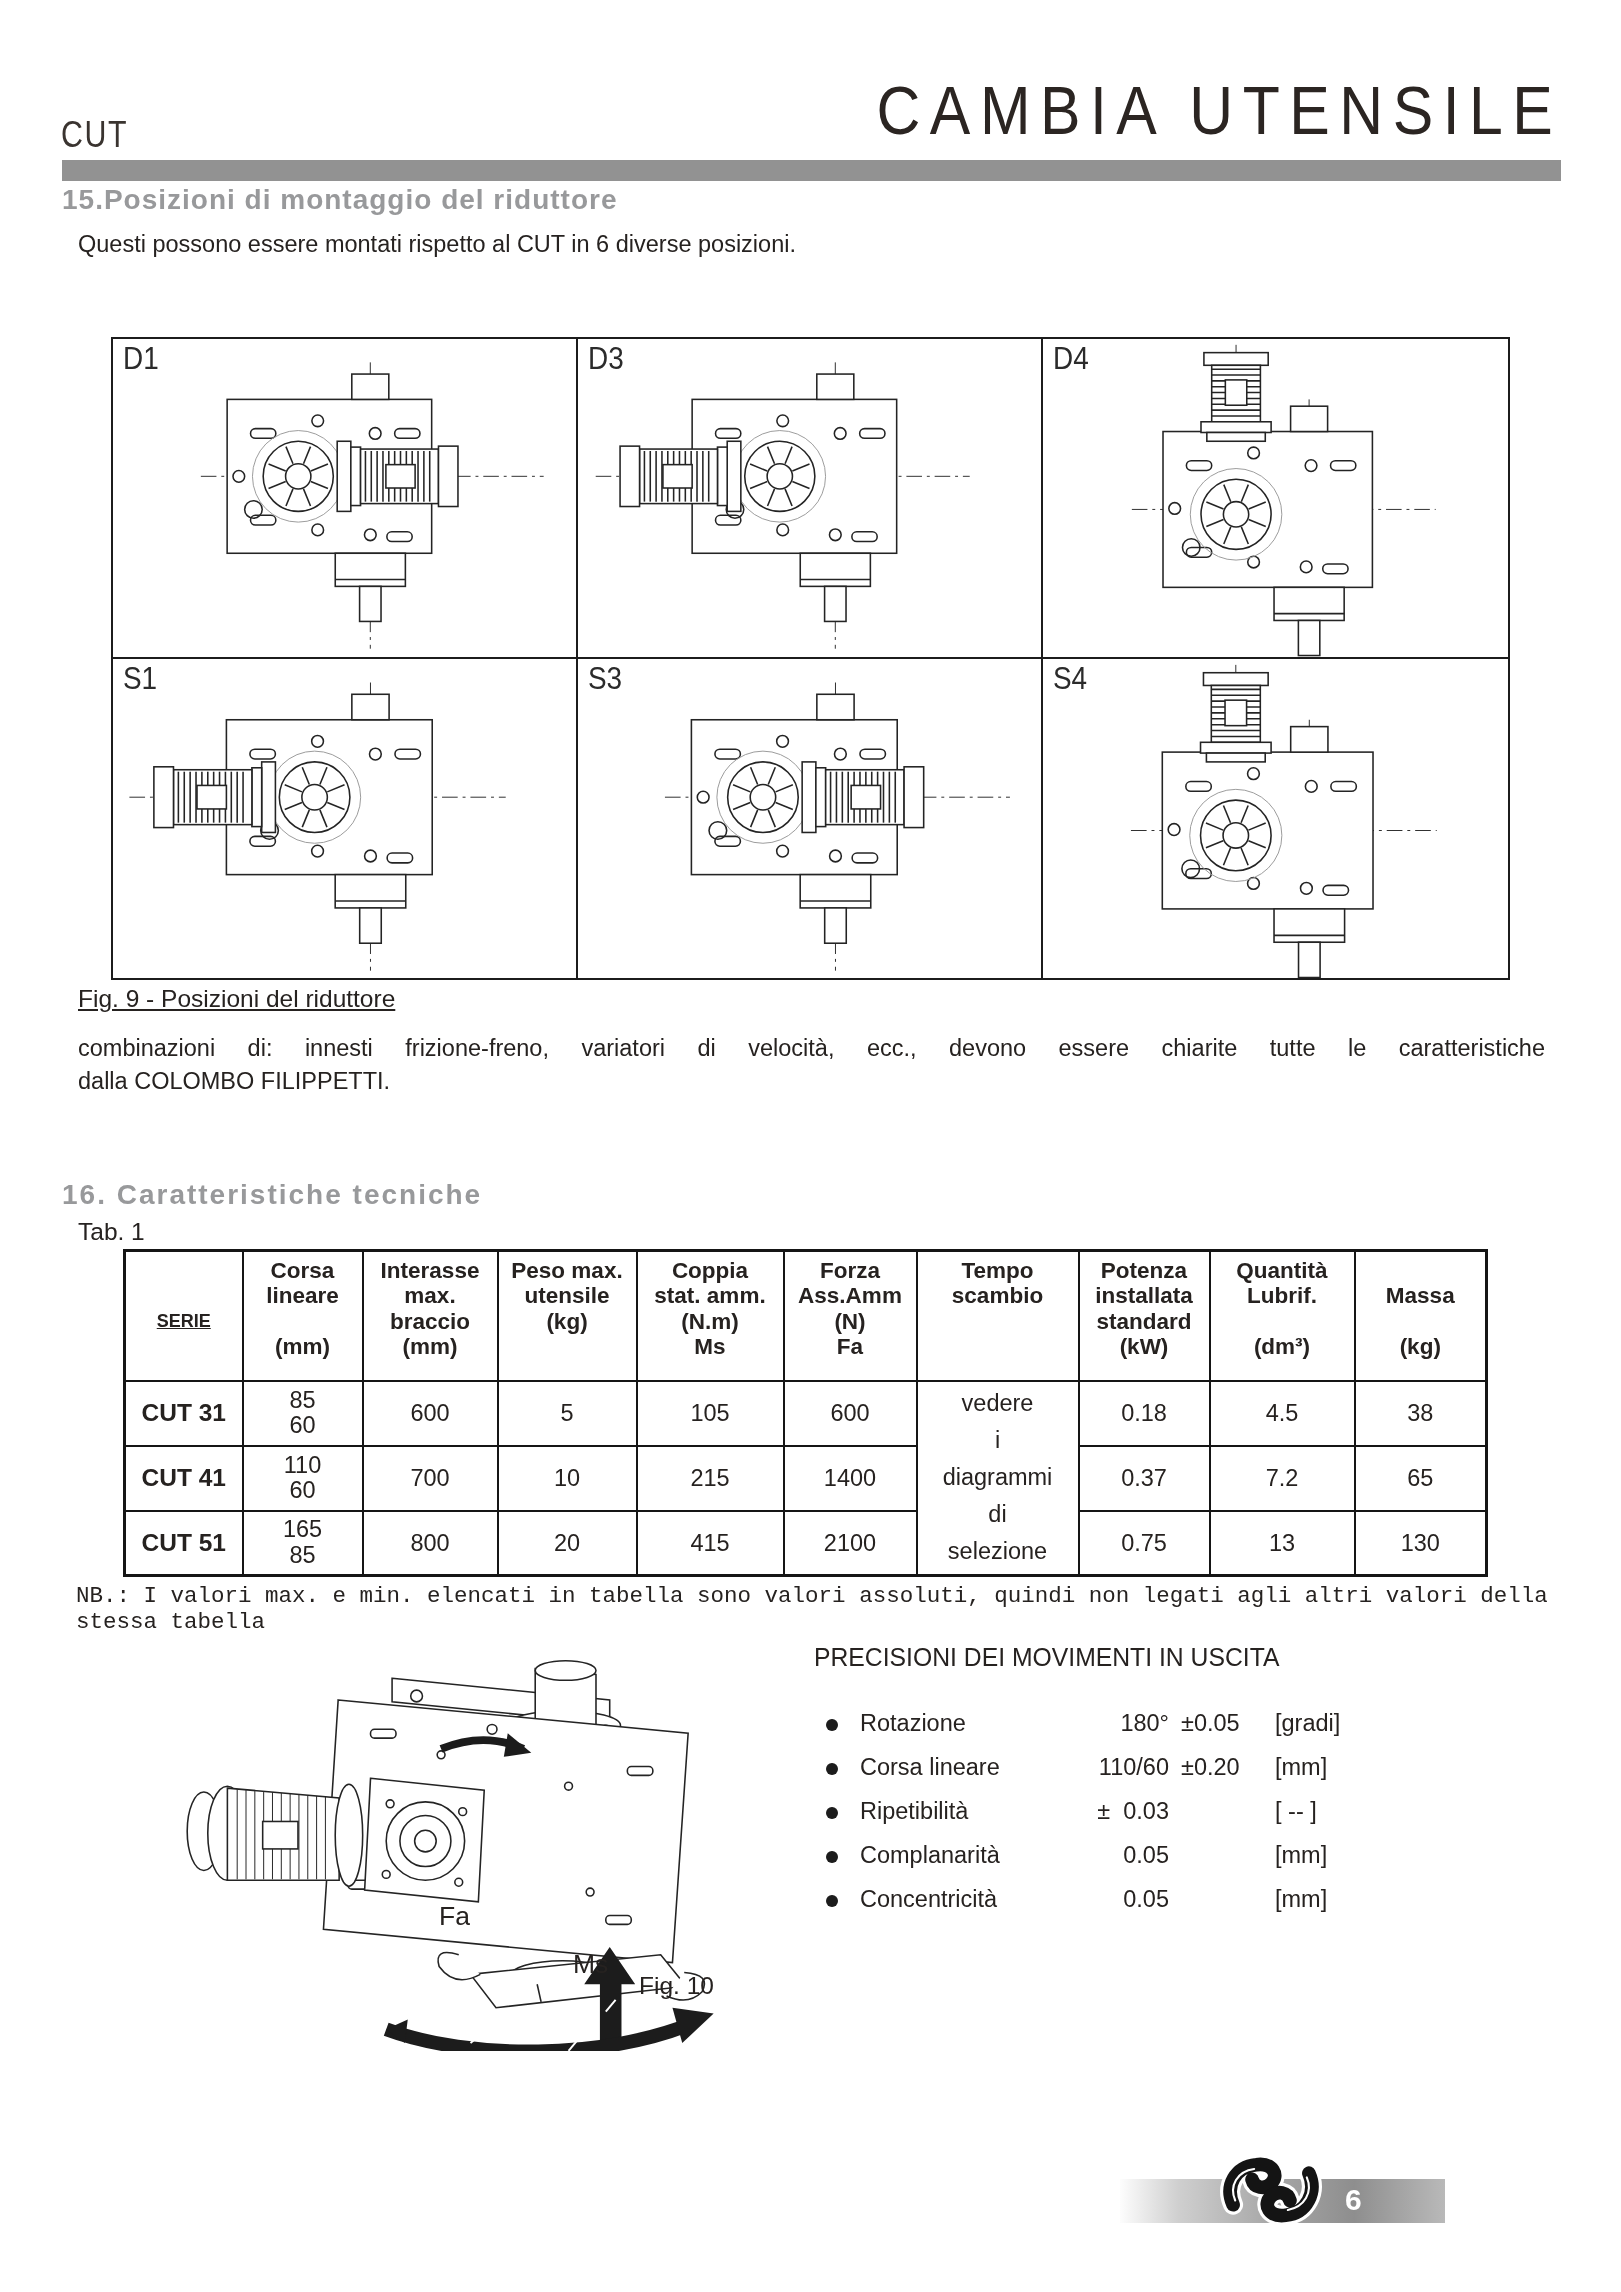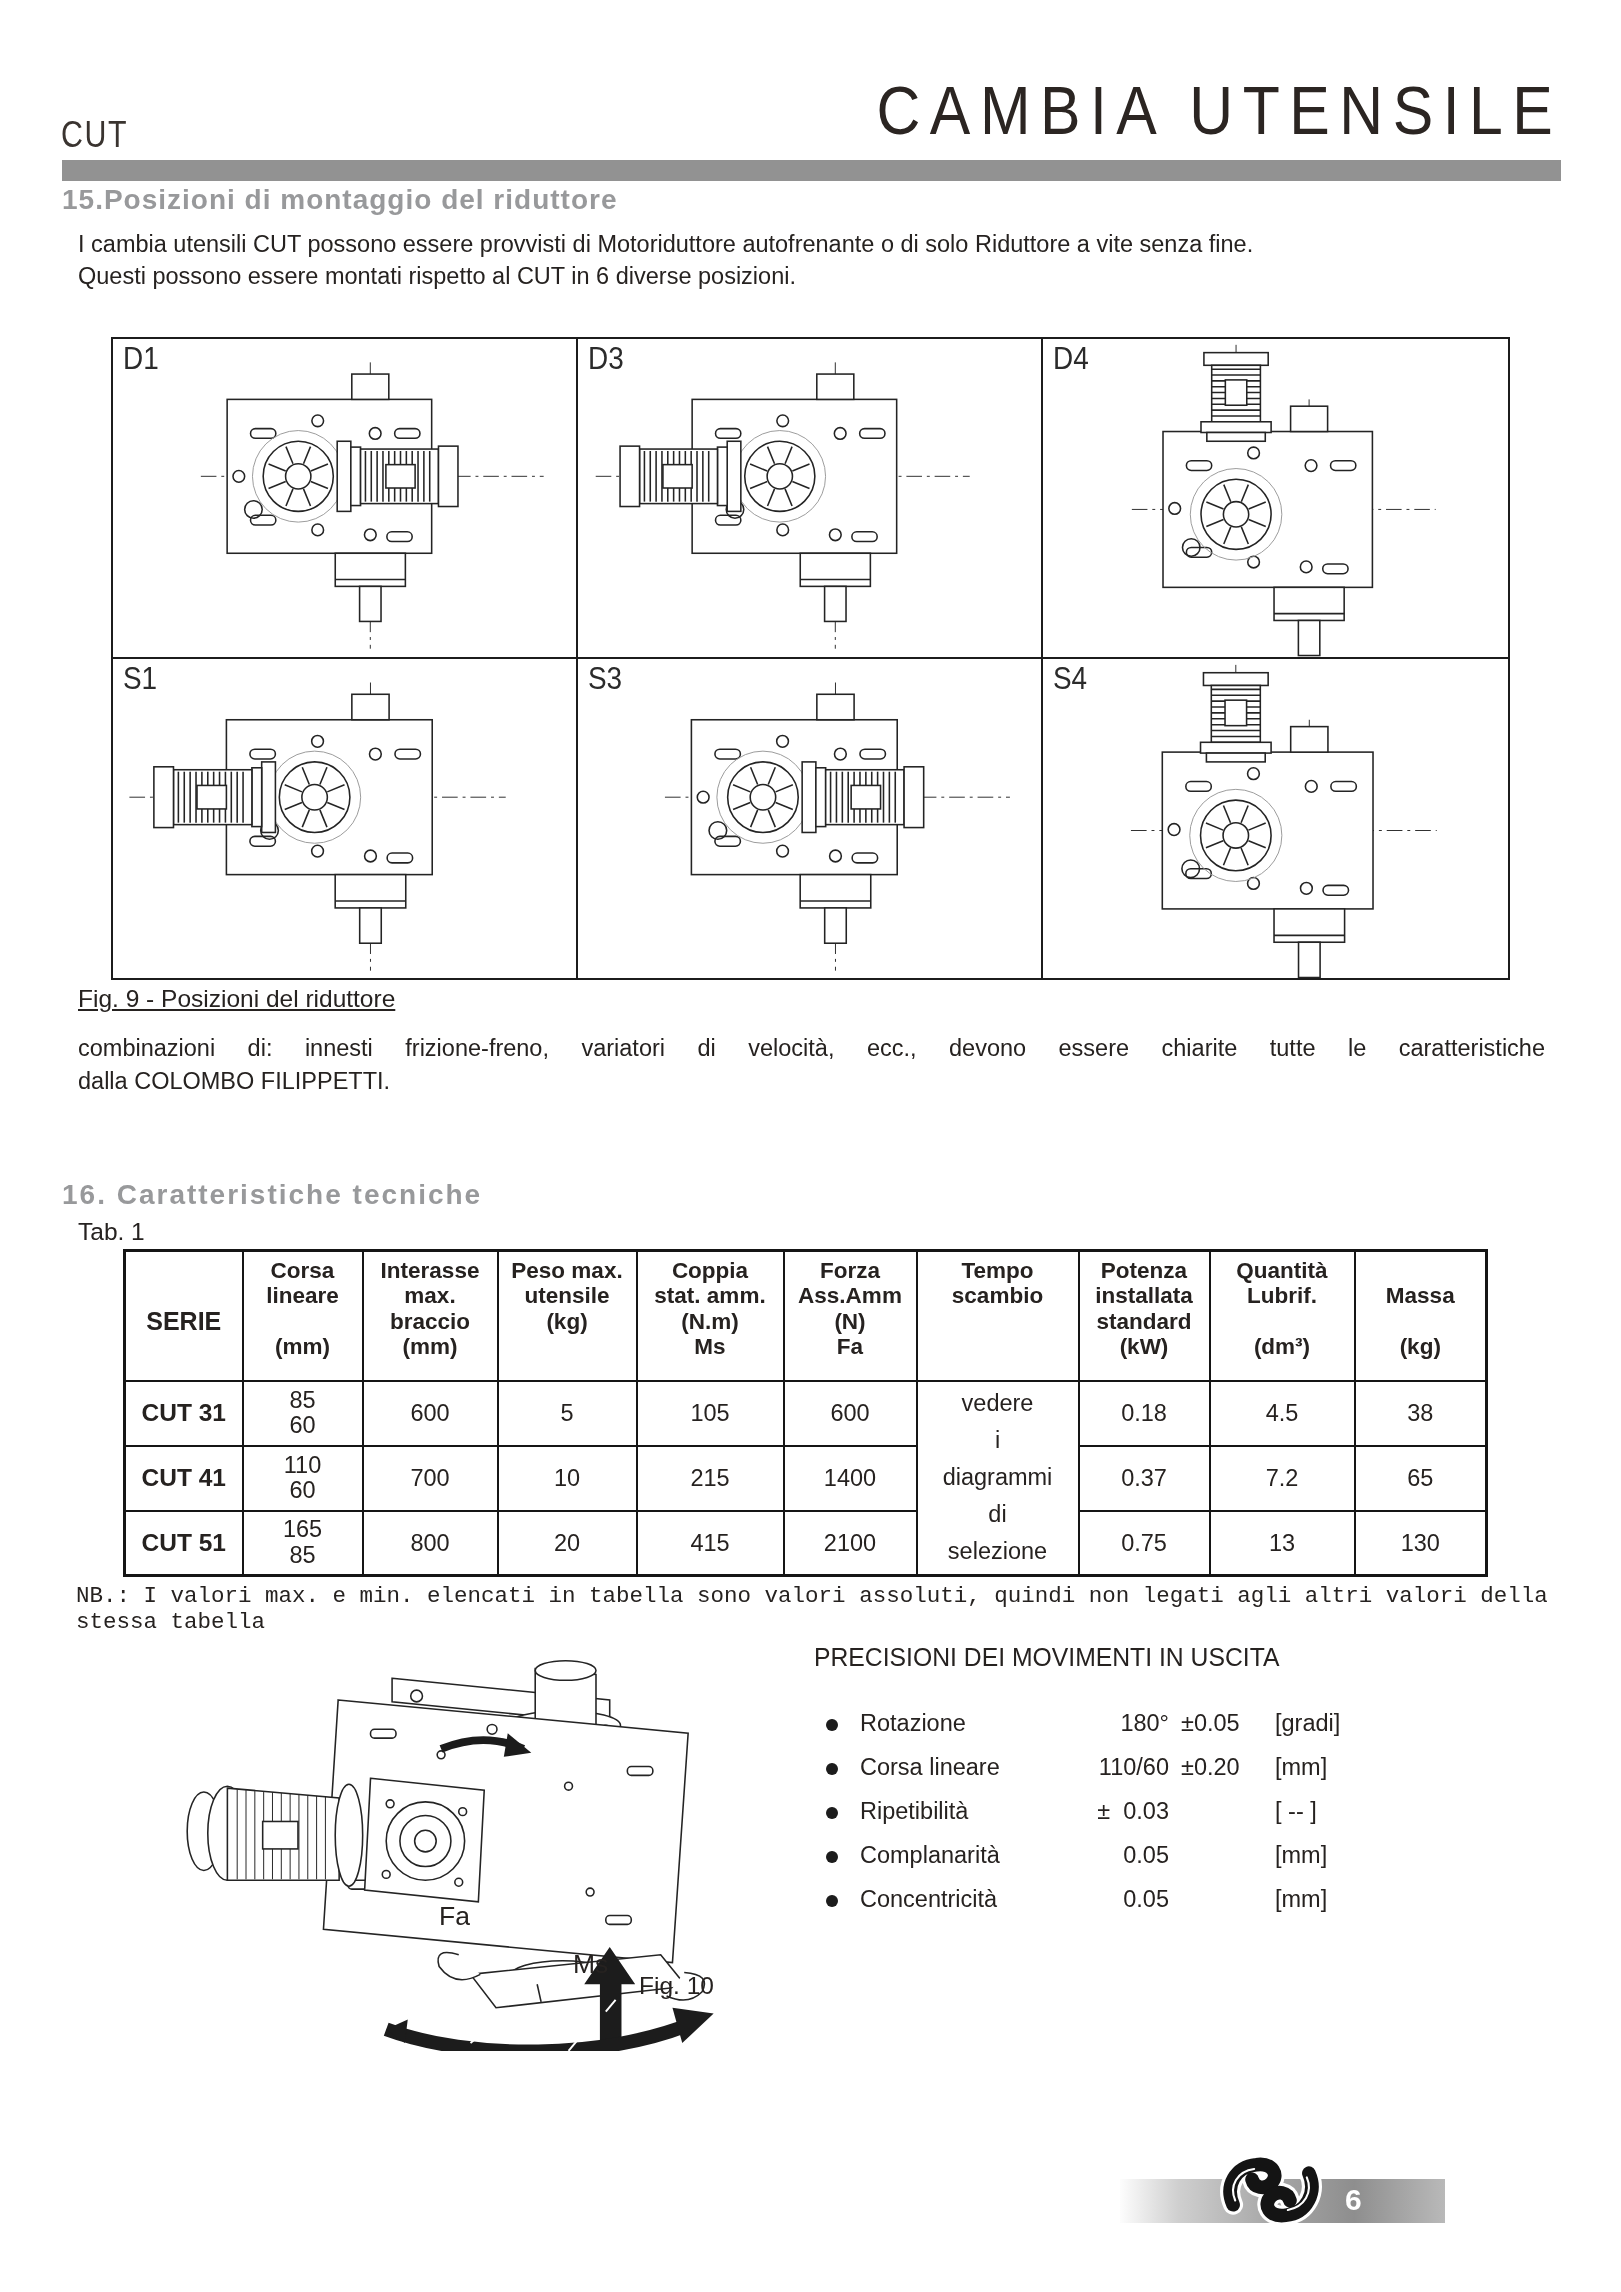--- a/index.html
+++ b/index.html
@@ -44,21 +44,21 @@
   .lt{stroke:#9a9a9a;stroke-width:1;fill:none;}
   .cl{stroke:#2c2c2c;stroke-width:1;stroke-dasharray:16 5 3 5;fill:none;}
 
   
   #tech-table{left:123px;top:1249px;border-collapse:collapse;table-layout:fixed;background:#fff;}
   #tech-table th,#tech-table td{border:2.9px solid #151515;padding:0 3.9px;text-align:center;
     box-sizing:border-box;}
   #tech-table{border:3.9px solid #151515;}
   #tech-table th{font-size:22.5px;font-weight:bold;line-height:25.5px;vertical-align:top;
     padding-top:5.9px;white-space:pre-line;}
-  #tech-table th.serie-h{vertical-align:middle;font-size:25px;padding-top:12px;}
+  #tech-table th.serie-h{vertical-align:middle;font-size:18px;padding-top:12px;text-decoration:underline;}
   #tech-table td{font-size:23.5px;line-height:26.5px;vertical-align:middle;}
   #tech-table td.serie{font-weight:bold;font-size:24.5px;}
   #tech-table td.two{white-space:pre-line;line-height:25.5px;}
   #tech-table td.merged{white-space:pre-line;font-size:23.5px;line-height:37px;}
   #tech-table tr.hdr{height:130px;}
   #tech-table tr.bdy{height:65px;}
 
   
   #prec-head{left:814px;top:1643px;font-size:25.5px;white-space:nowrap;
     transform:scaleX(.97);transform-origin:left top;}
@@ -85,21 +85,20 @@
 </style>
 </head>
 <body>
 
 <div class="abs" id="cut-code">CUT</div>
 <div class="abs" id="main-title">CAMBIA UTENSILE</div>
 <div class="abs" id="header-bar"></div>
 
 <div class="abs sec-head" id="sec15-head">15.Posizioni di montaggio del riduttore</div>
 <div class="abs bodytxt" id="p15">
-  <div>I cambia utensili CUT possono essere provvisti di Motoriduttore autofrenante o di solo Riduttore a vite senza fine.</div>
   <div>Questi possono essere montati rispetto al CUT in 6 diverse posizioni.</div>
 </div>
 
 <div class="abs" id="pos-grid">
   <div class="pos-cell">
     <span class="pos-label">D1</span>
     <div class="pos-drawing"><svg viewBox="0 0 471 326" preserveAspectRatio="xMidYMid meet">
           <line class="cl" x1="262" y1="24" x2="262" y2="318"></line>
           <line class="cl" x1="88" y1="141" x2="440" y2="141"></line>
           <rect class="ln f" x="115" y="62" width="210" height="158"></rect>

